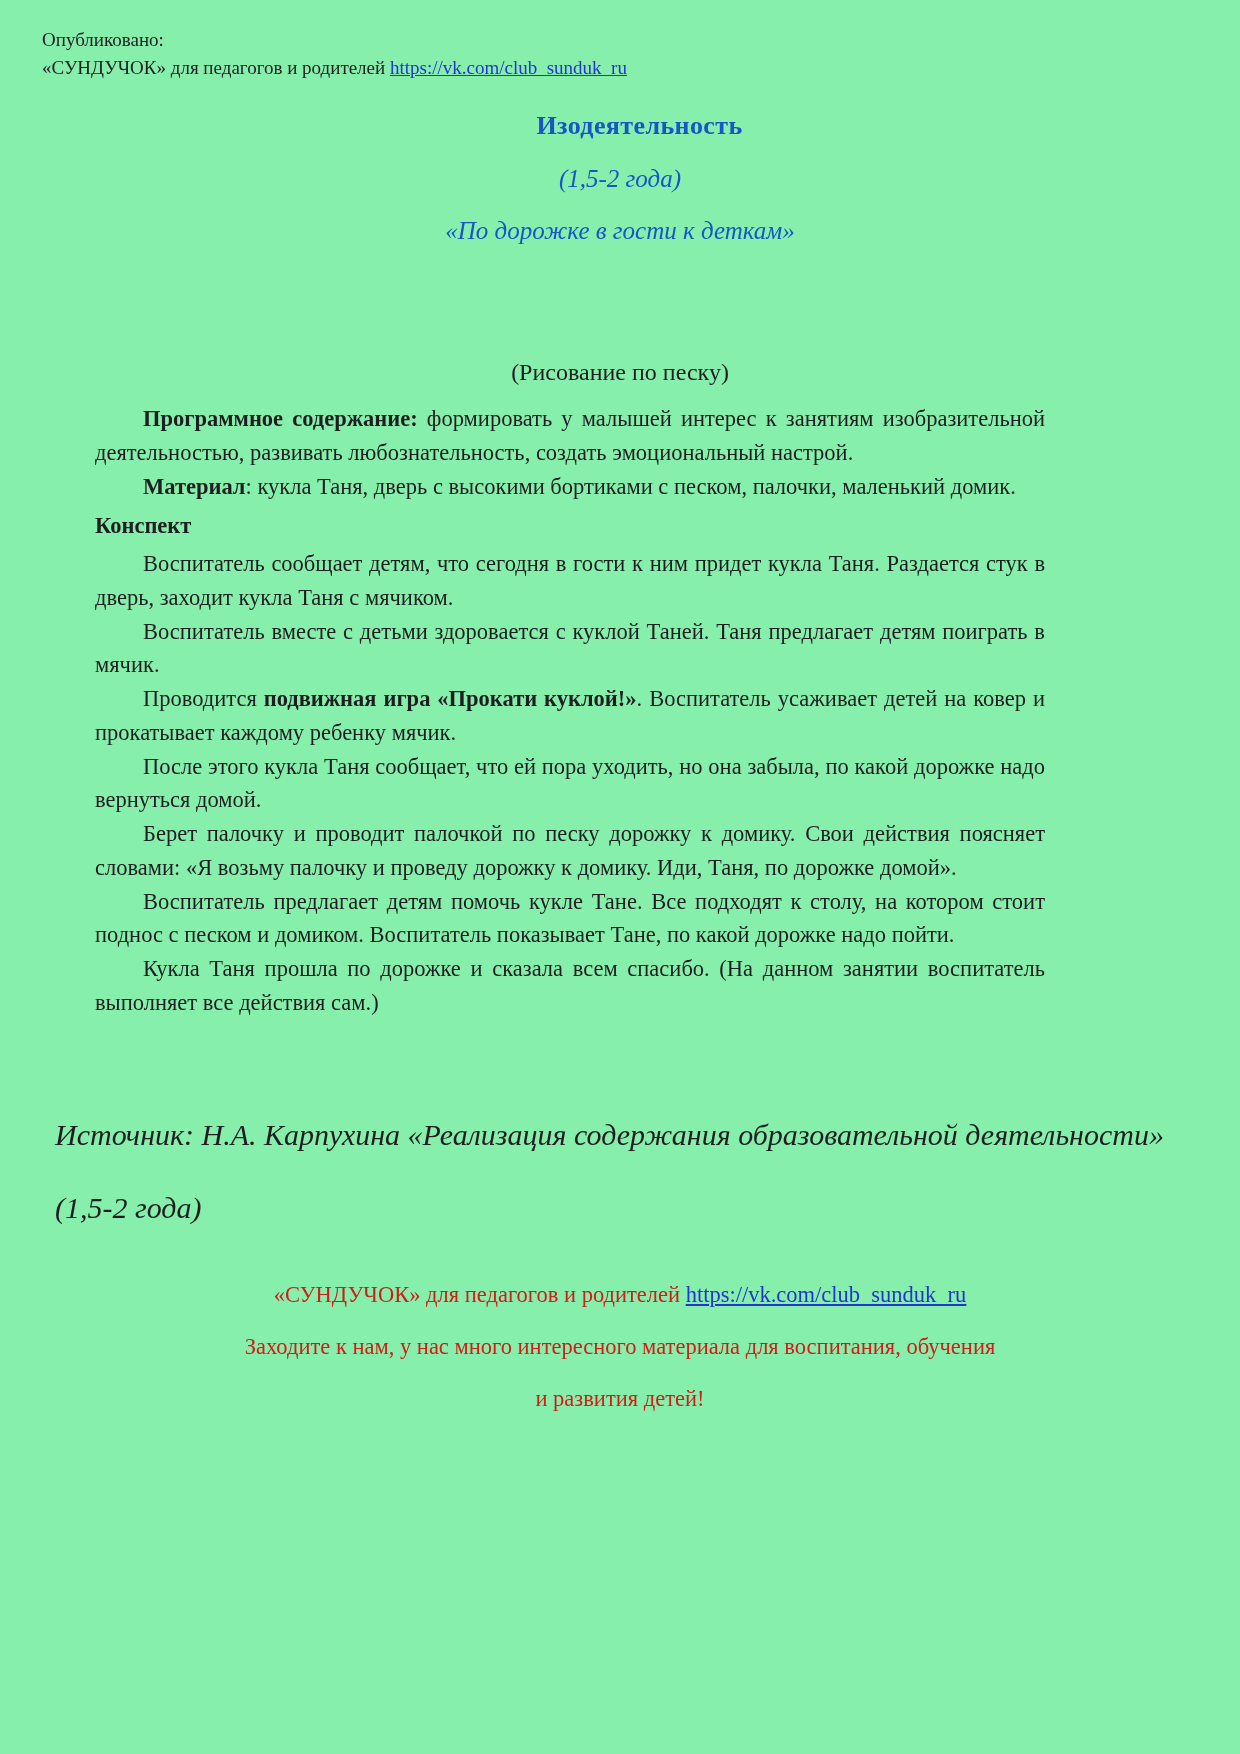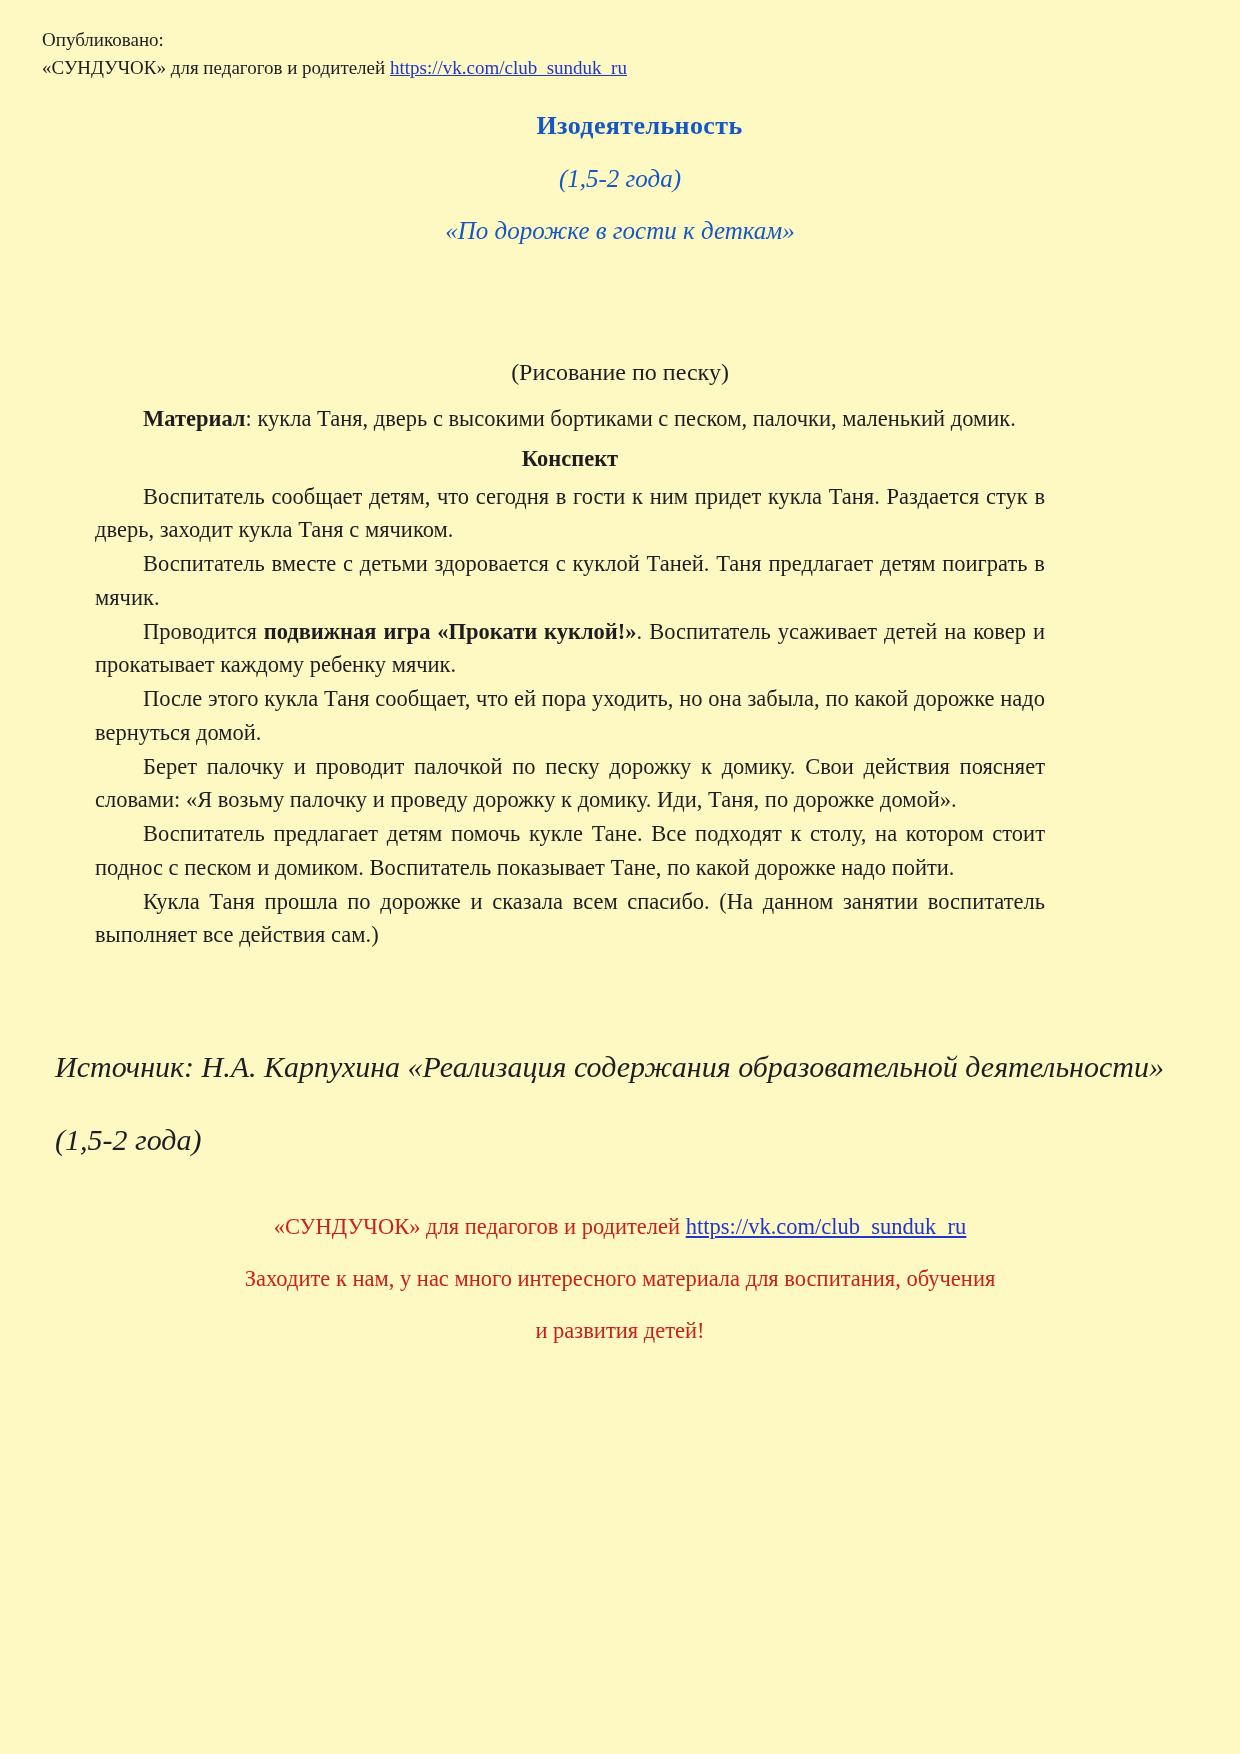--- a/index.html
+++ b/index.html
@@ -5,21 +5,21 @@
   html, body {
     margin: 0;
     padding: 0;
     background: #ffffff;
   }
   .page {
     position: relative;
     width: 1240px;
     min-height: 1754px;
     box-sizing: border-box;
-    background: #fef9c3;
+    background: #86efac;
     padding-top: 26px;
     font-family: "Liberation Serif", serif;
     color: var(--ink, #1e1e20);
   }
   .published {
     margin-left: 42px;
     font-size: 19px;
     line-height: 1.45;
   }
   a.link {
@@ -54,21 +54,20 @@
     font-size: 22.5px;
     line-height: 1.5;
     text-align: justify;
   }
   .para {
     margin: 0;
     text-indent: 48px;
   }
   .conspect-heading {
     margin: 6px 0 4px 0;
-    text-align: center;
     text-indent: 0;
     font-size: 22.5px;
     font-weight: bold;
   }
   .source {
     margin: 92px 70px 0 55px;
     font-style: italic;
     font-size: 30px;
     line-height: 1.5;
   }
@@ -99,20 +98,21 @@
     <div><span>«СУНДУЧОК» для педагогов и родителей </span><a class="link" href="#">https://vk.com/club_sunduk_ru</a></div>
   </div>
 
   <h1 class="title">Изодеятельность</h1>
   <div class="sub">(1,5-2 года)</div>
   <div class="sub">«По дорожке в гости к деткам»</div>
   <div class="technique">(Рисование по песку)</div>
 
   <div class="text-block">
 
+    <p class="para"><b>Программное содержание:</b><span> формировать у малышей интерес к занятиям изобразительной деятельностью, развивать любознательность, создать эмоциональный настрой.</span></p>
 
     <p class="para"><b>Материал</b><span>: кукла Таня, дверь с высокими бортиками с песком, палочки, маленький домик.</span></p>
 
     <h2 class="conspect-heading">Конспект</h2>
 
     <p class="para">Воспитатель сообщает детям, что сегодня в гости к ним придет кукла Таня. Раздается стук в дверь, заходит кукла Таня с мячиком.</p>
     <p class="para">Воспитатель вместе с детьми здоровается с куклой Таней. Таня предлагает детям поиграть в мячик.</p>
     <p class="para"><span>Проводится </span><b>подвижная игра «Прокати куклой!»</b><span>. Воспитатель усаживает детей на ковер и прокатывает каждому ребенку мячик.</span></p>
     <p class="para">После этого кукла Таня сообщает, что ей пора уходить, но она забыла, по какой дорожке надо вернуться домой.</p>
     <p class="para">Берет палочку и проводит палочкой по песку дорожку к домику. Свои действия поясняет словами: «Я возьму палочку и проведу дорожку к домику. Иди, Таня, по дорожке домой».</p>

